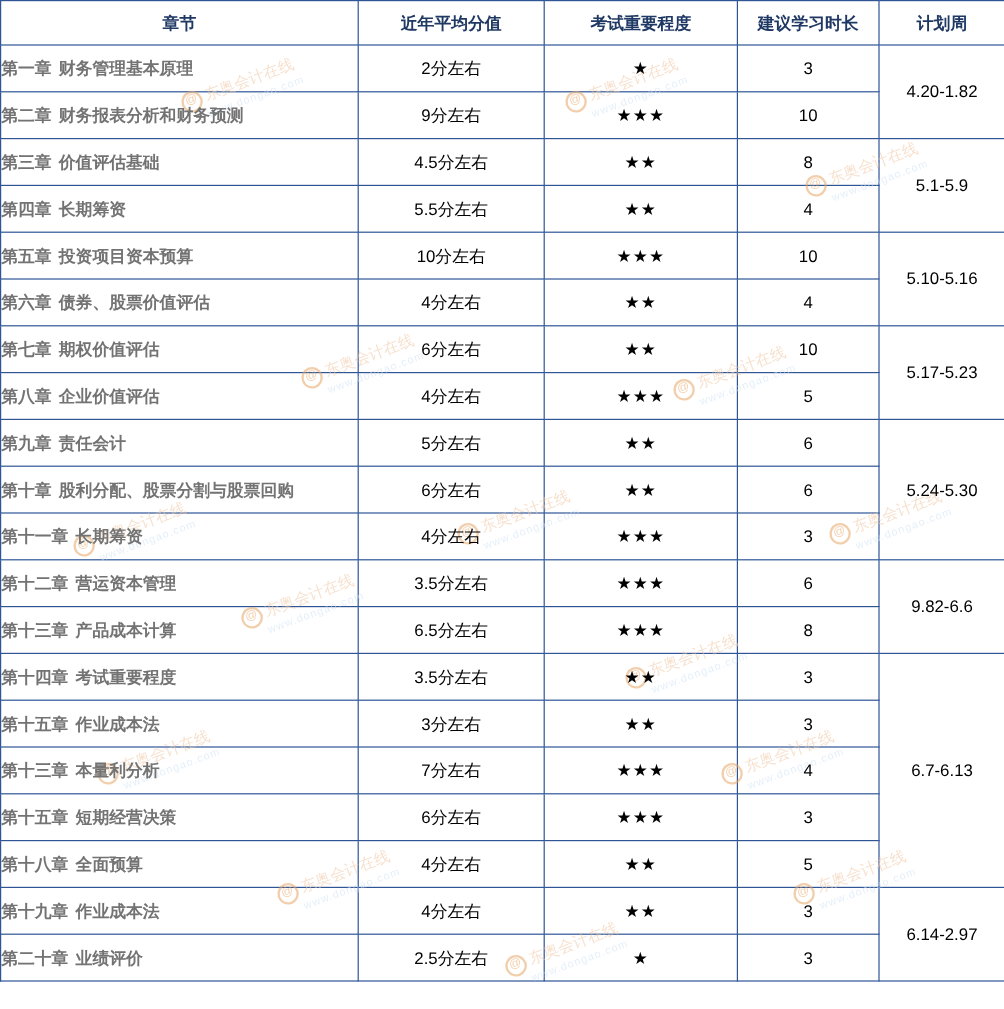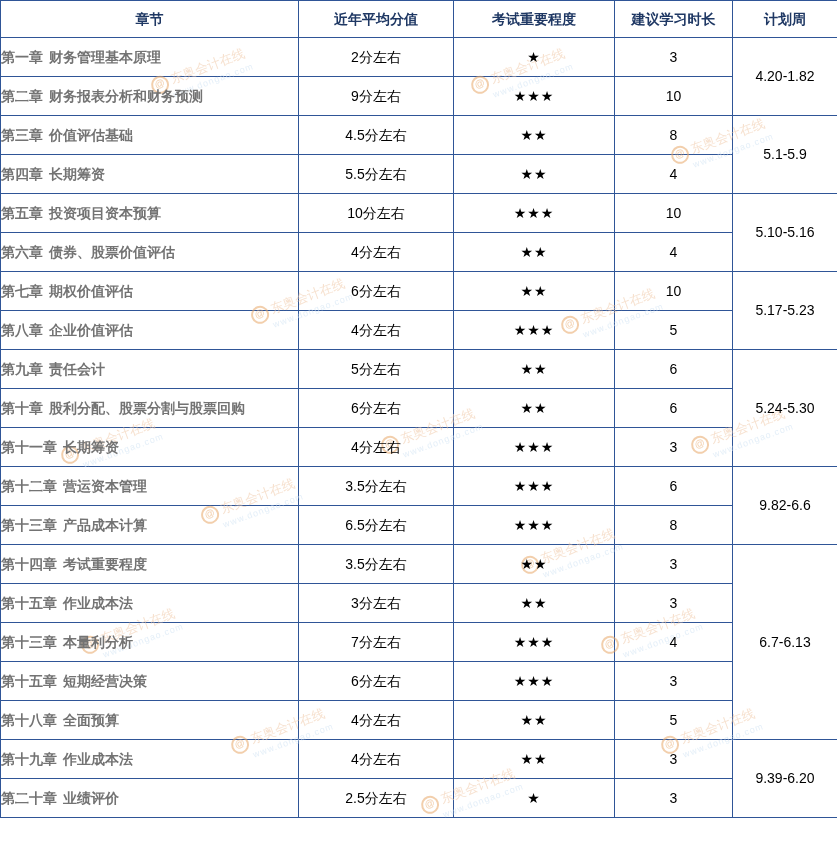--- a/index.html
+++ b/index.html
@@ -272,21 +272,21 @@
           <td class="chapter"><span class="ch-no">第十八章</span><span>全面预算</span></td>
           <td class="center score">4分左右</td>
           <td class="center stars">★★</td>
           <td class="center hours">5</td>
         </tr>
         <tr>
           <td class="chapter"><span class="ch-no">第十九章</span><span>作业成本法</span></td>
           <td class="center score">4分左右</td>
           <td class="center stars">★★</td>
           <td class="center hours">3</td>
-          <td class="week" rowspan="2">9.39-6.20</td>
+          <td class="week" rowspan="2">6.14-2.97</td>
         </tr>
         <tr>
           <td class="chapter"><span class="ch-no">第二十章</span><span>业绩评价</span></td>
           <td class="center score">2.5分左右</td>
           <td class="center stars">★</td>
           <td class="center hours">3</td>
         </tr>
       </tbody>
   </table>
 </div>

